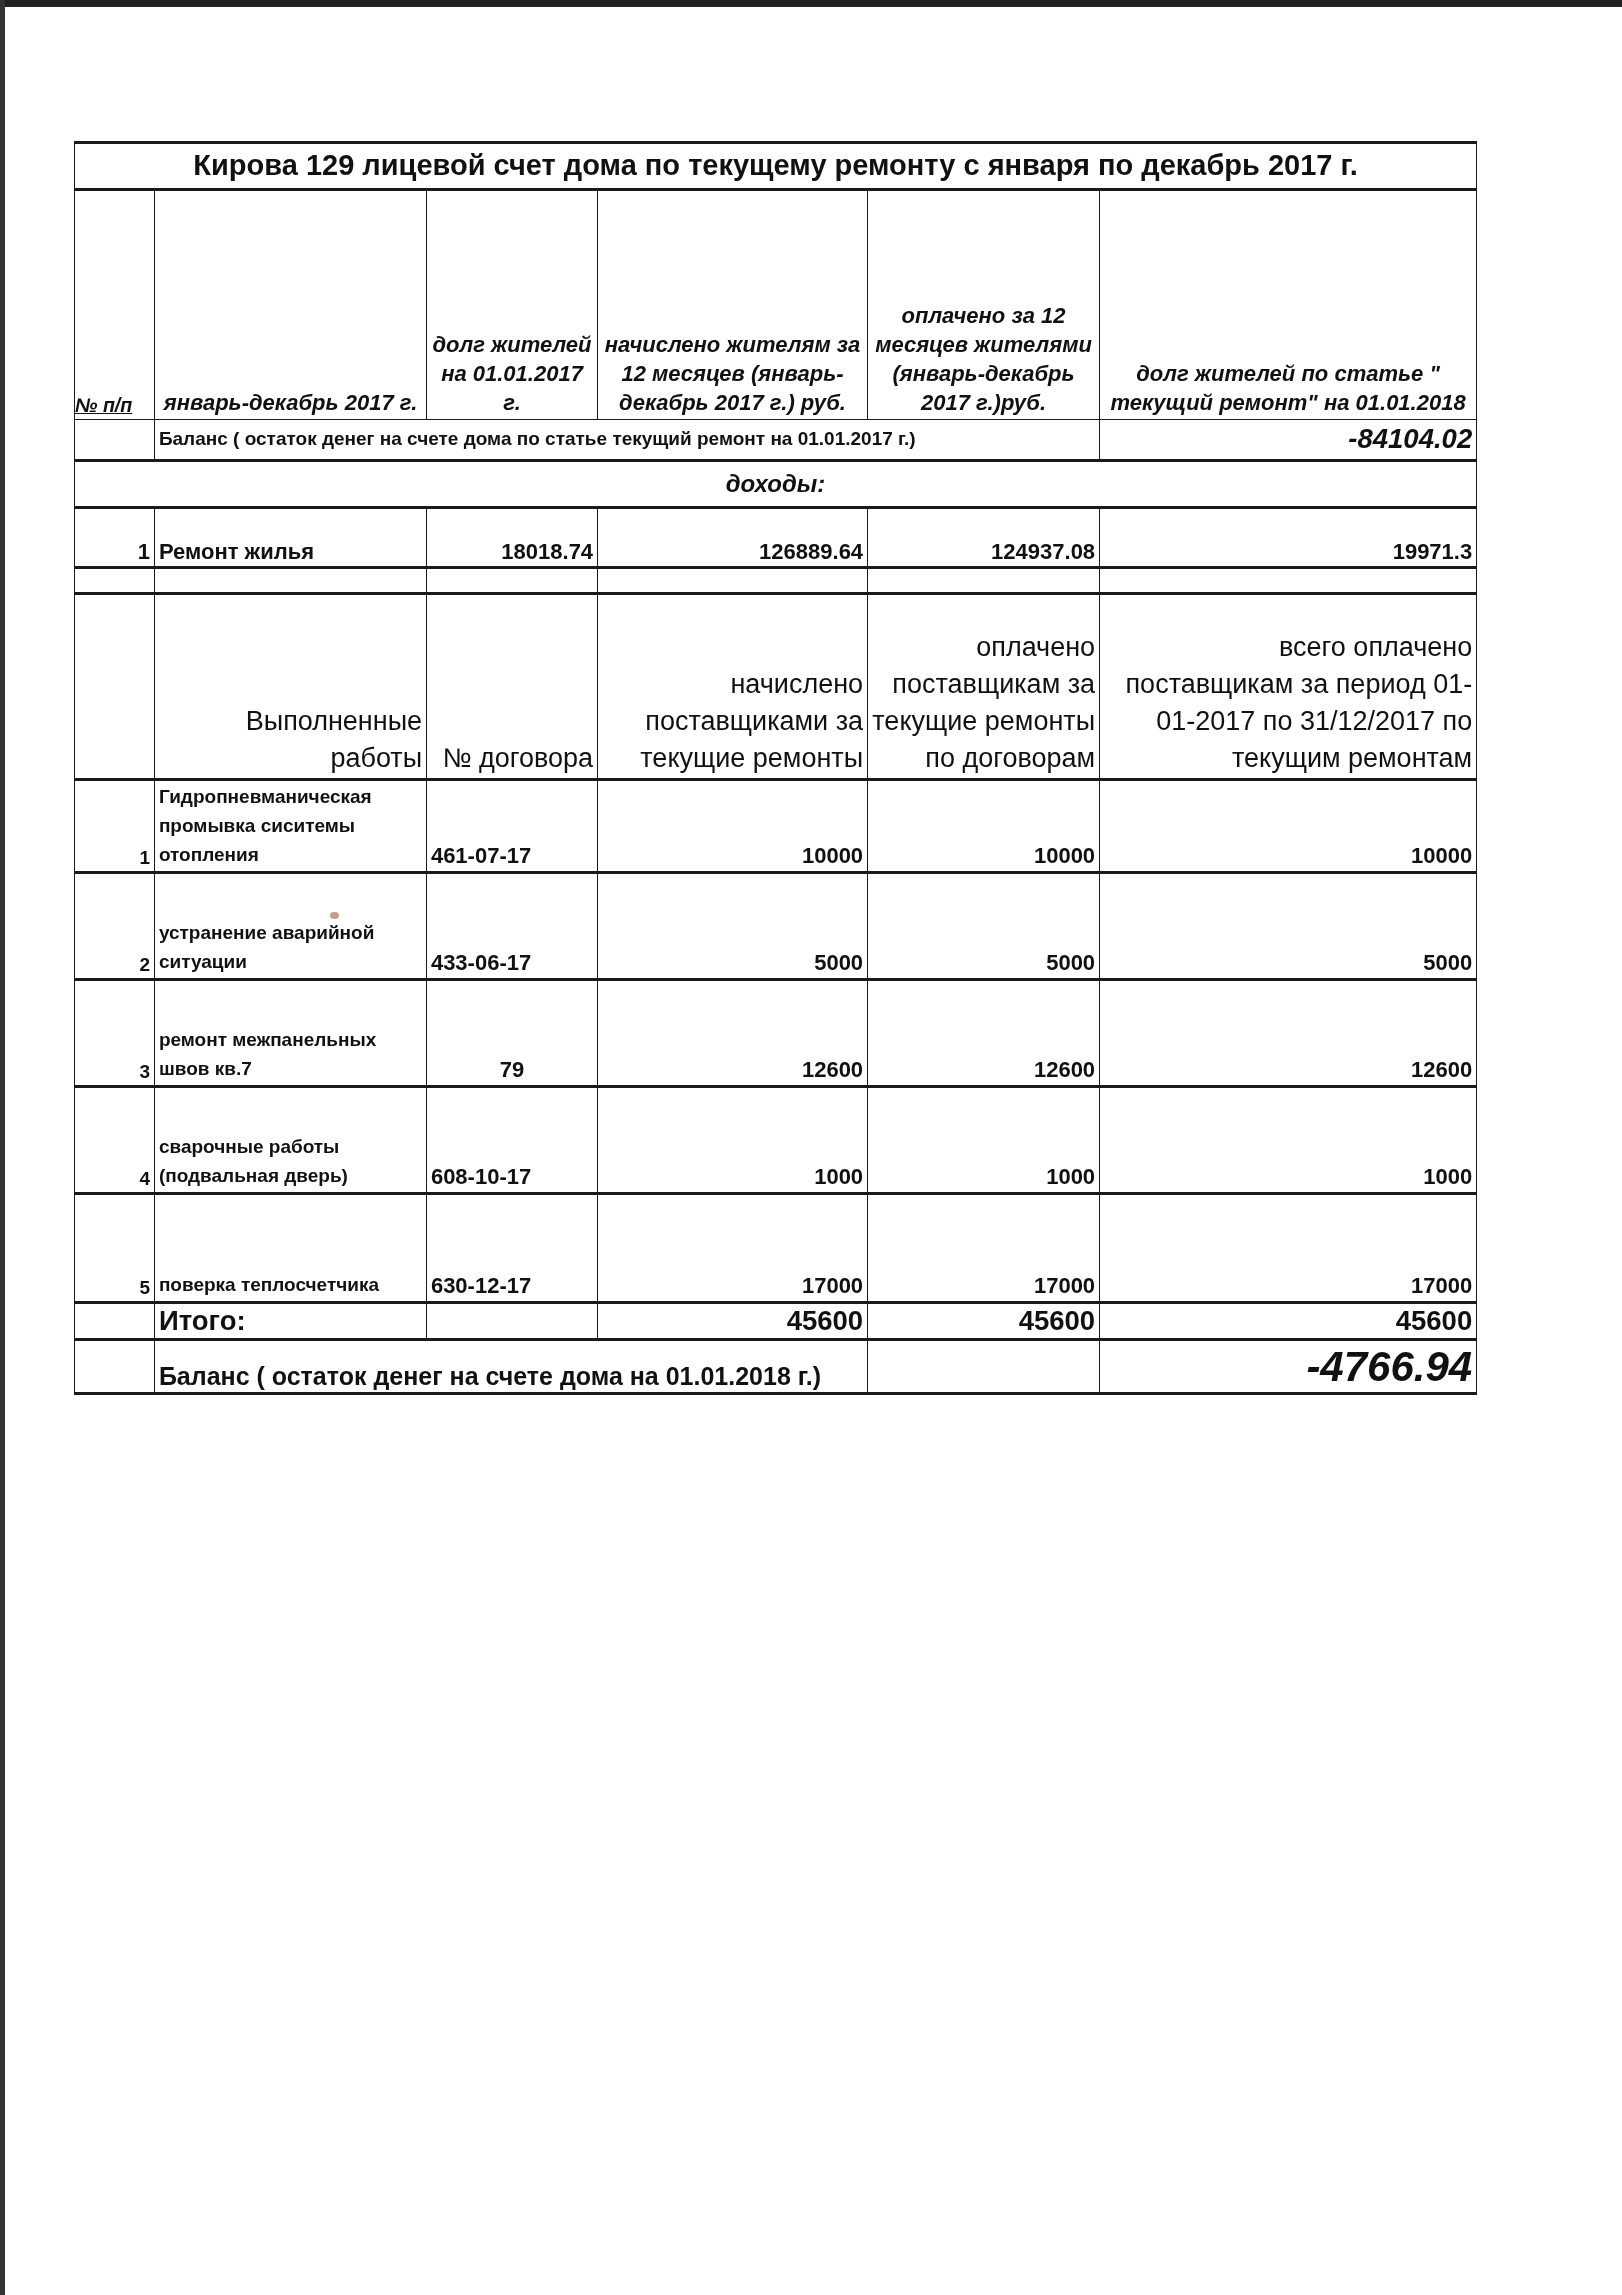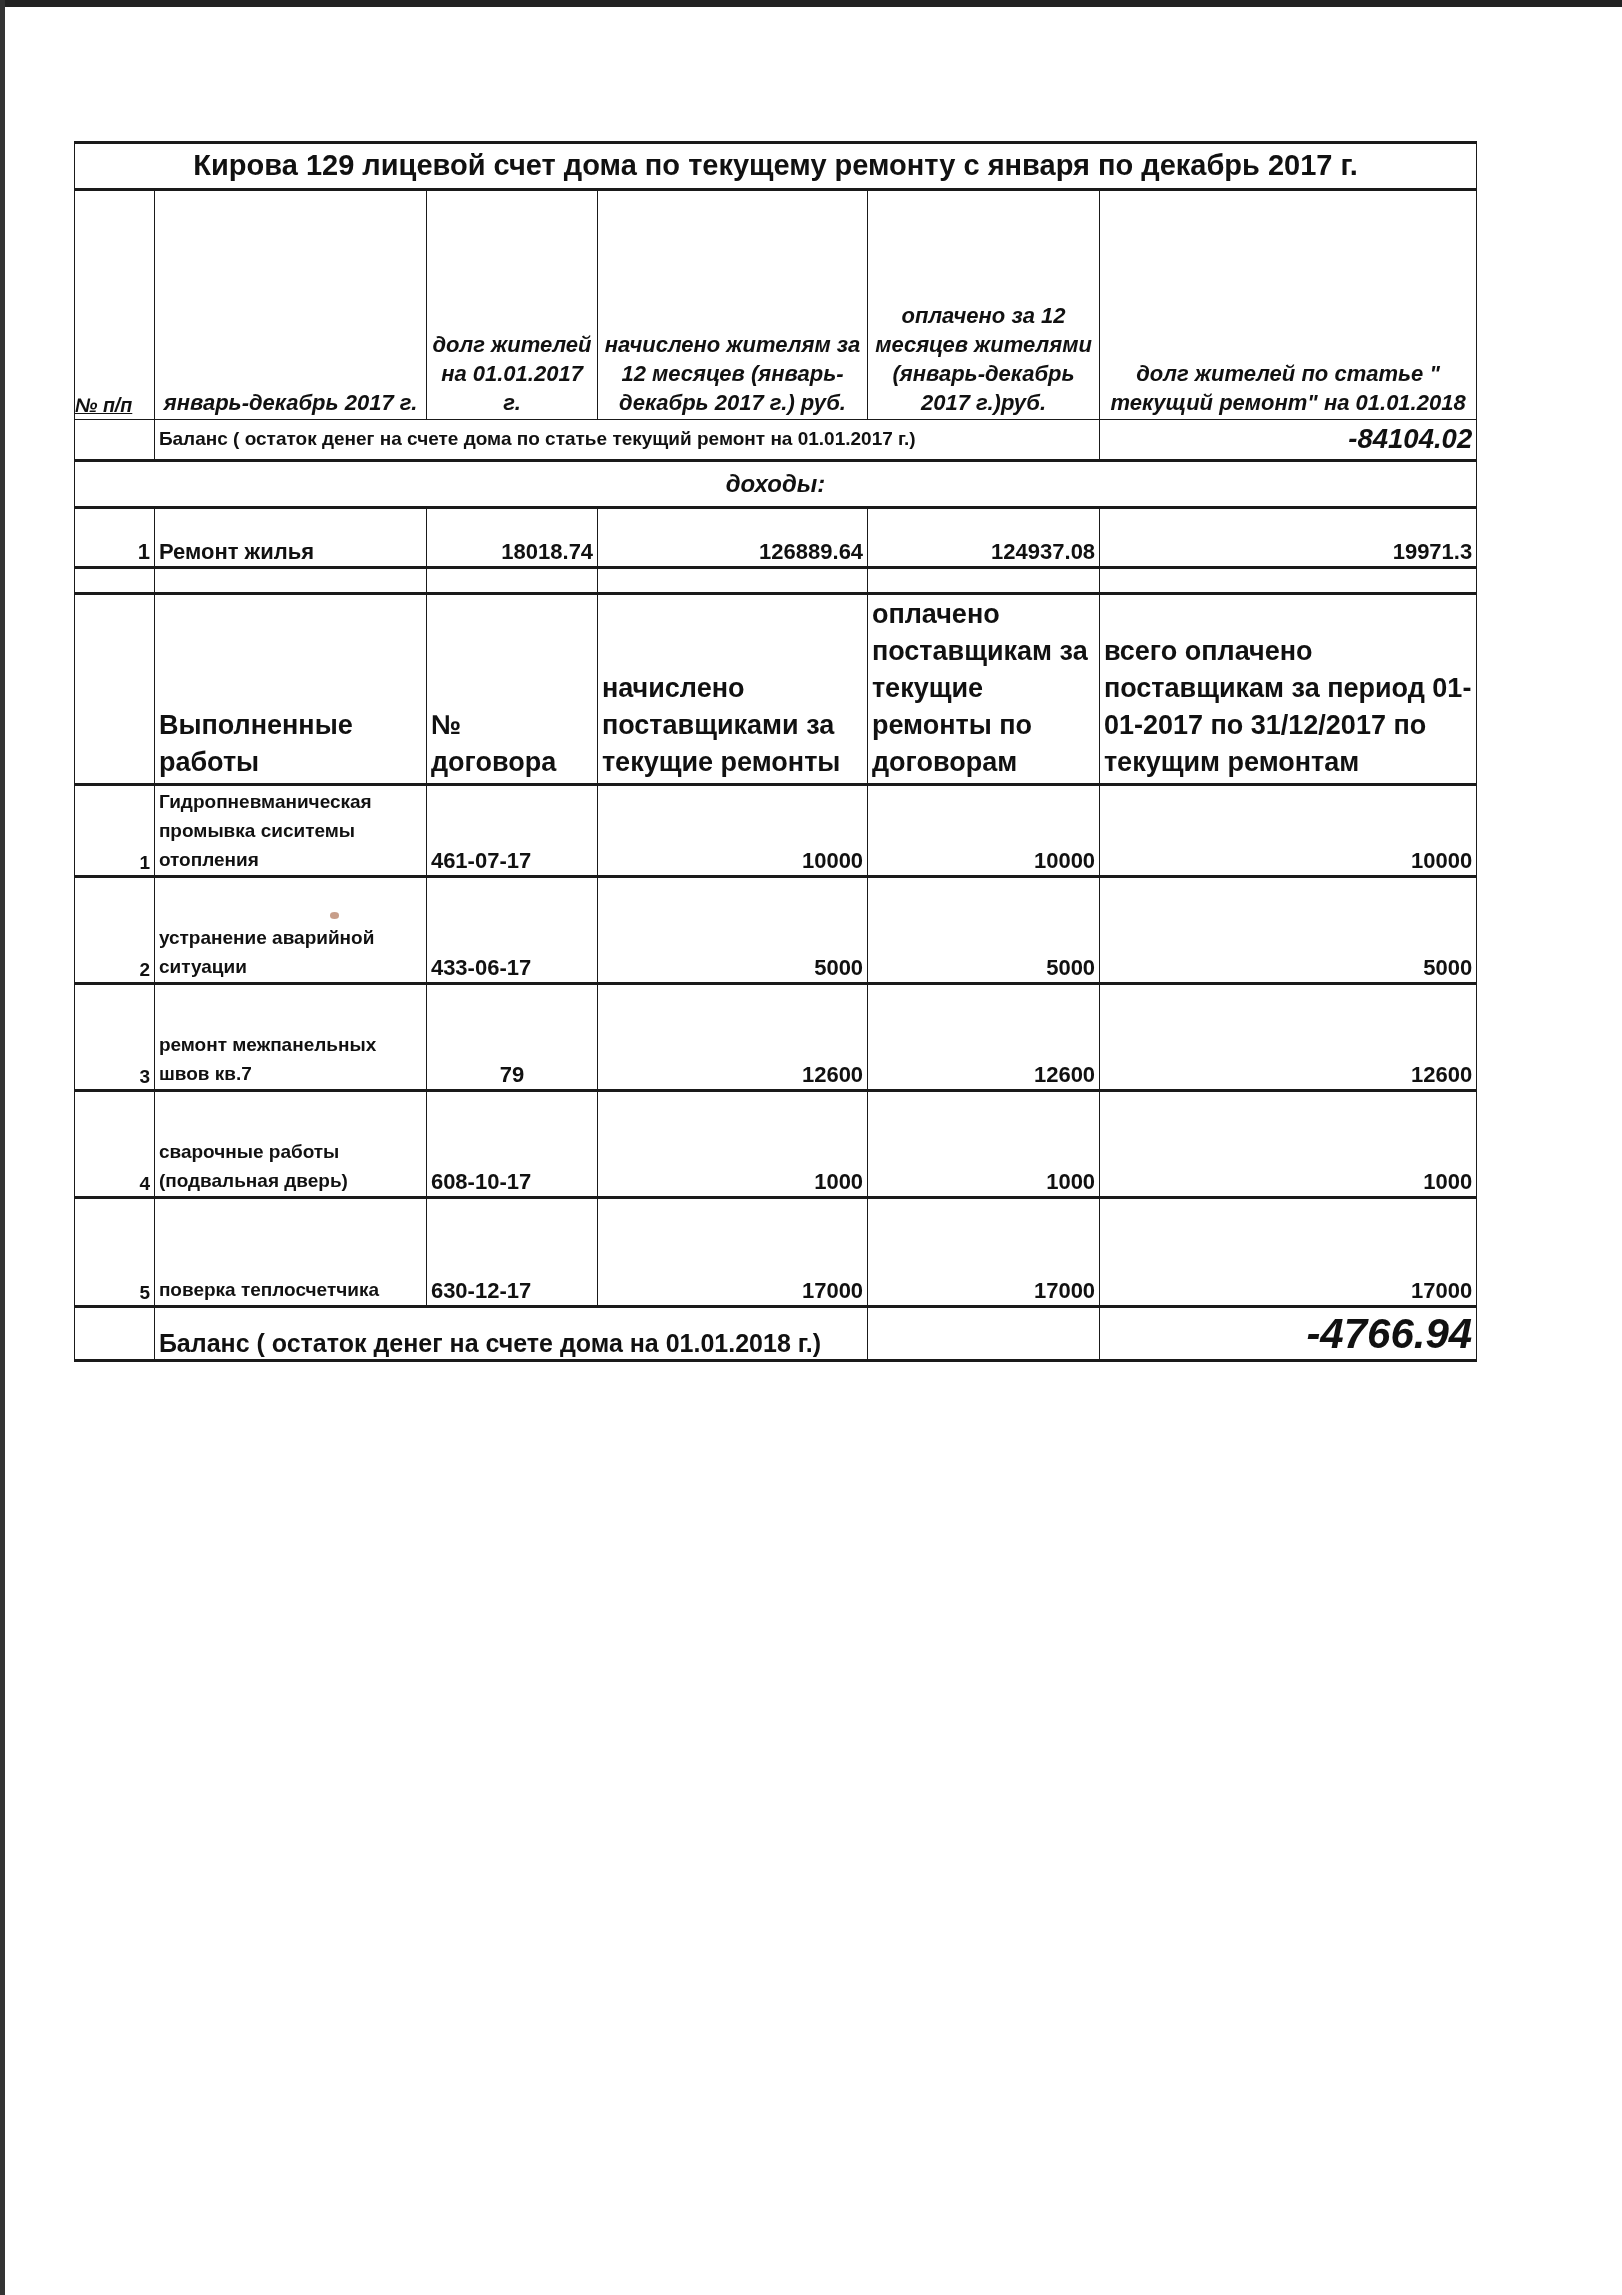--- a/index.html
+++ b/index.html
@@ -22,21 +22,21 @@
   .hdr-np { font-style: italic; font-weight: bold; font-size: 19.6px; text-align: left; padding-left: 0 !important; text-decoration: underline; }
   .bal-label { font-weight: bold; font-size: 19px; text-align: left; }
   .bal-val { font-style: italic; font-weight: bold; font-size: 27.5px; text-align: right; }
   .section { font-style: italic; font-weight: bold; font-size: 24px; text-align: center; vertical-align: middle !important; height: 42px; }
   .num { font-weight: bold; font-size: 22px; text-align: right; }
   .txt { font-weight: bold; font-size: 22px; text-align: left; }
   .small { font-weight: bold; font-size: 19px; text-align: left; line-height: 29px; }
   .idx { font-weight: bold; font-size: 19px; text-align: right; }
   .ctr { font-weight: bold; font-size: 22px; text-align: left; }
   .ctr-c { text-align: center; }
-  .exp-h { font-weight: bold; font-size: 27px; text-align: left; line-height: 37px; }
+  .exp-h { font-weight: normal; font-size: 27px; text-align: right; line-height: 37px; }
   .total-label { font-weight: bold; font-size: 27.5px; text-align: left; }
   .total-val { font-weight: bold; font-size: 27.5px; text-align: right; }
   .final-label { font-weight: bold; font-size: 25px; text-align: left; }
   .final-val { font-style: italic; font-weight: bold; font-size: 42px; text-align: right; }
   .thick-b { border-bottom: 3.3px solid #1a1a1a !important; }
   .speck { position: absolute; width: 9.2px; height: 6.5px; border-radius: 50%; background: #c79e8a; }
 </style>
 </head>
 <body>
 
@@ -143,20 +143,28 @@
 
   <tr style="height:109px">
     <td class="idx thick-b">5</td>
     <td class="small thick-b">поверка теплосчетчика</td>
     <td class="ctr thick-b">630-12-17</td>
     <td class="num thick-b">17000</td>
     <td class="num thick-b">17000</td>
     <td class="num thick-b">17000</td>
   </tr>
 
+  <tr style="height:37px">
+    <td class="thick-b"></td>
+    <td class="total-label thick-b">Итого:</td>
+    <td class="thick-b"></td>
+    <td class="total-val thick-b">45600</td>
+    <td class="total-val thick-b">45600</td>
+    <td class="total-val thick-b">45600</td>
+  </tr>
 
   <tr style="height:52px">
     <td class="thick-b"></td>
     <td class="final-label thick-b" colspan="3">Баланс ( остаток денег на счете дома на 01.01.2018 г.)</td>
     <td class="thick-b"></td>
     <td class="final-val thick-b">-4766.94</td>
   </tr>
 </tbody>
   </table>
 

